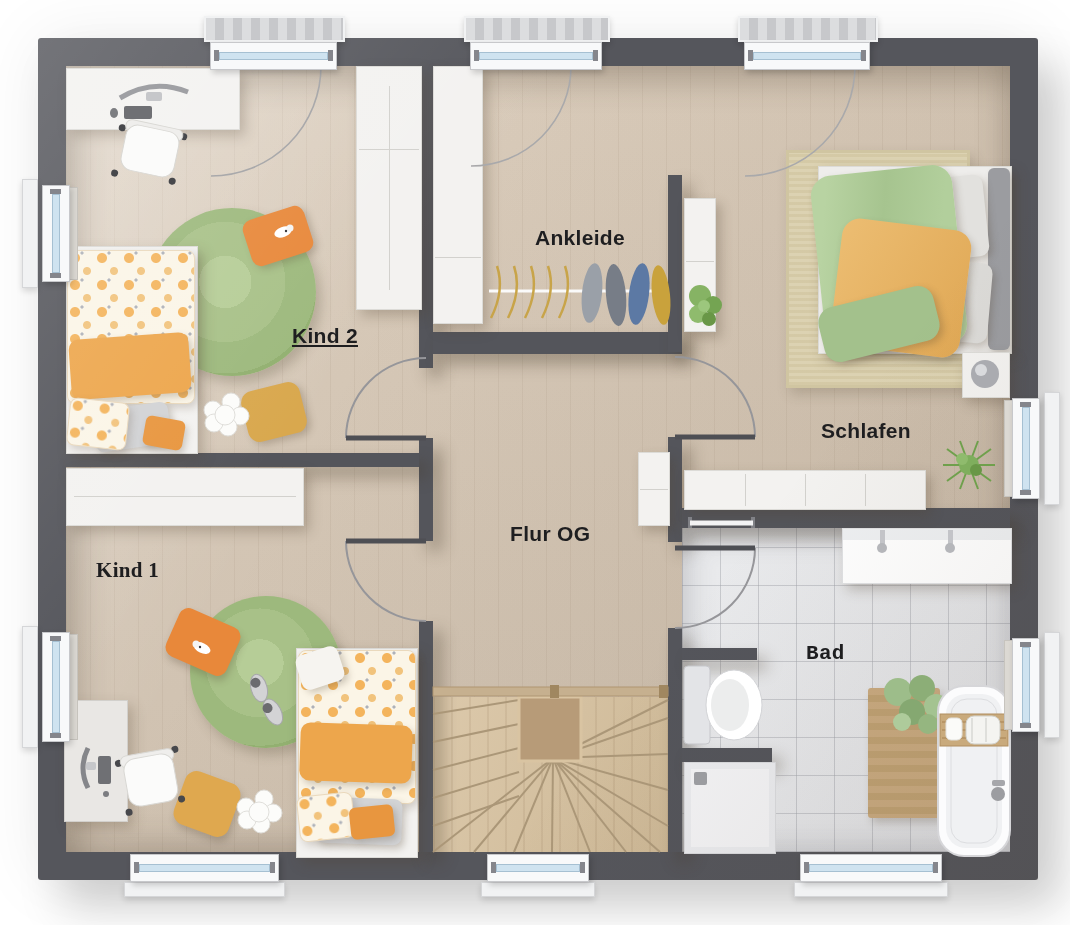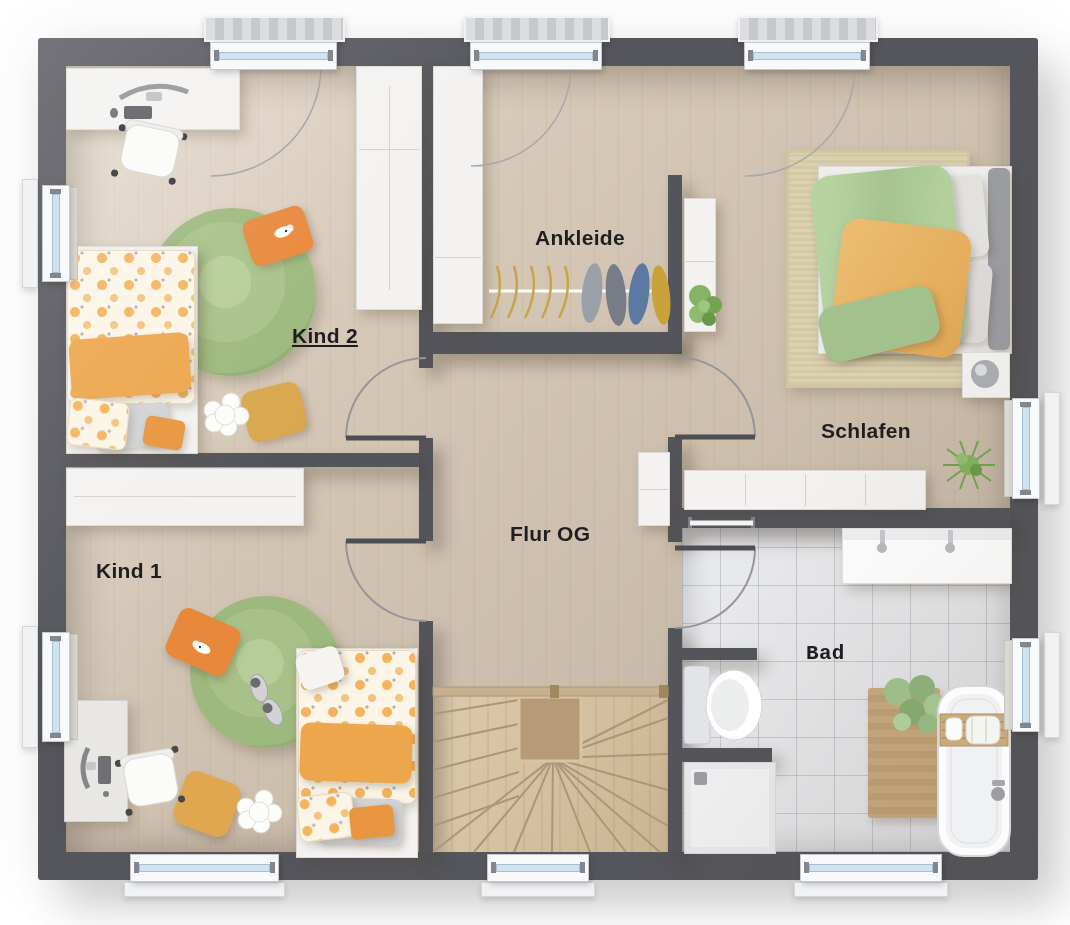--- a/index.html
+++ b/index.html
@@ -424,17 +424,17 @@
   <div class="winv" style="left:1012px;top:638px;width:26px;height:92px;">
     <div class="gl-v"></div>
       <div class="cap-t"></div>
       <div class="cap-b"></div>
   </div>
 
   <div class="room-label" style="left:292px;top:325px;text-decoration:underline;">Kind 2</div>
   <div class="room-label" style="left:535px;top:227px;">Ankleide</div>
   <div class="room-label" style="left:821px;top:420px;">Schlafen</div>
   <div class="room-label" style="left:510px;top:503px;margin-top:20px;">Flur OG</div>
-  <div class="room-label" style="left:96px;top:560px;">Kind 1</div>
+  <div class="room-label" style="left:96px;top:560px;font-family:Liberation Serif, serif;">Kind 1</div>
   <div class="room-label" style="left:806px;top:643px;font-family:Liberation Mono, monospace;">Bad</div>
 
 
 </div>
 
 </body></html>

